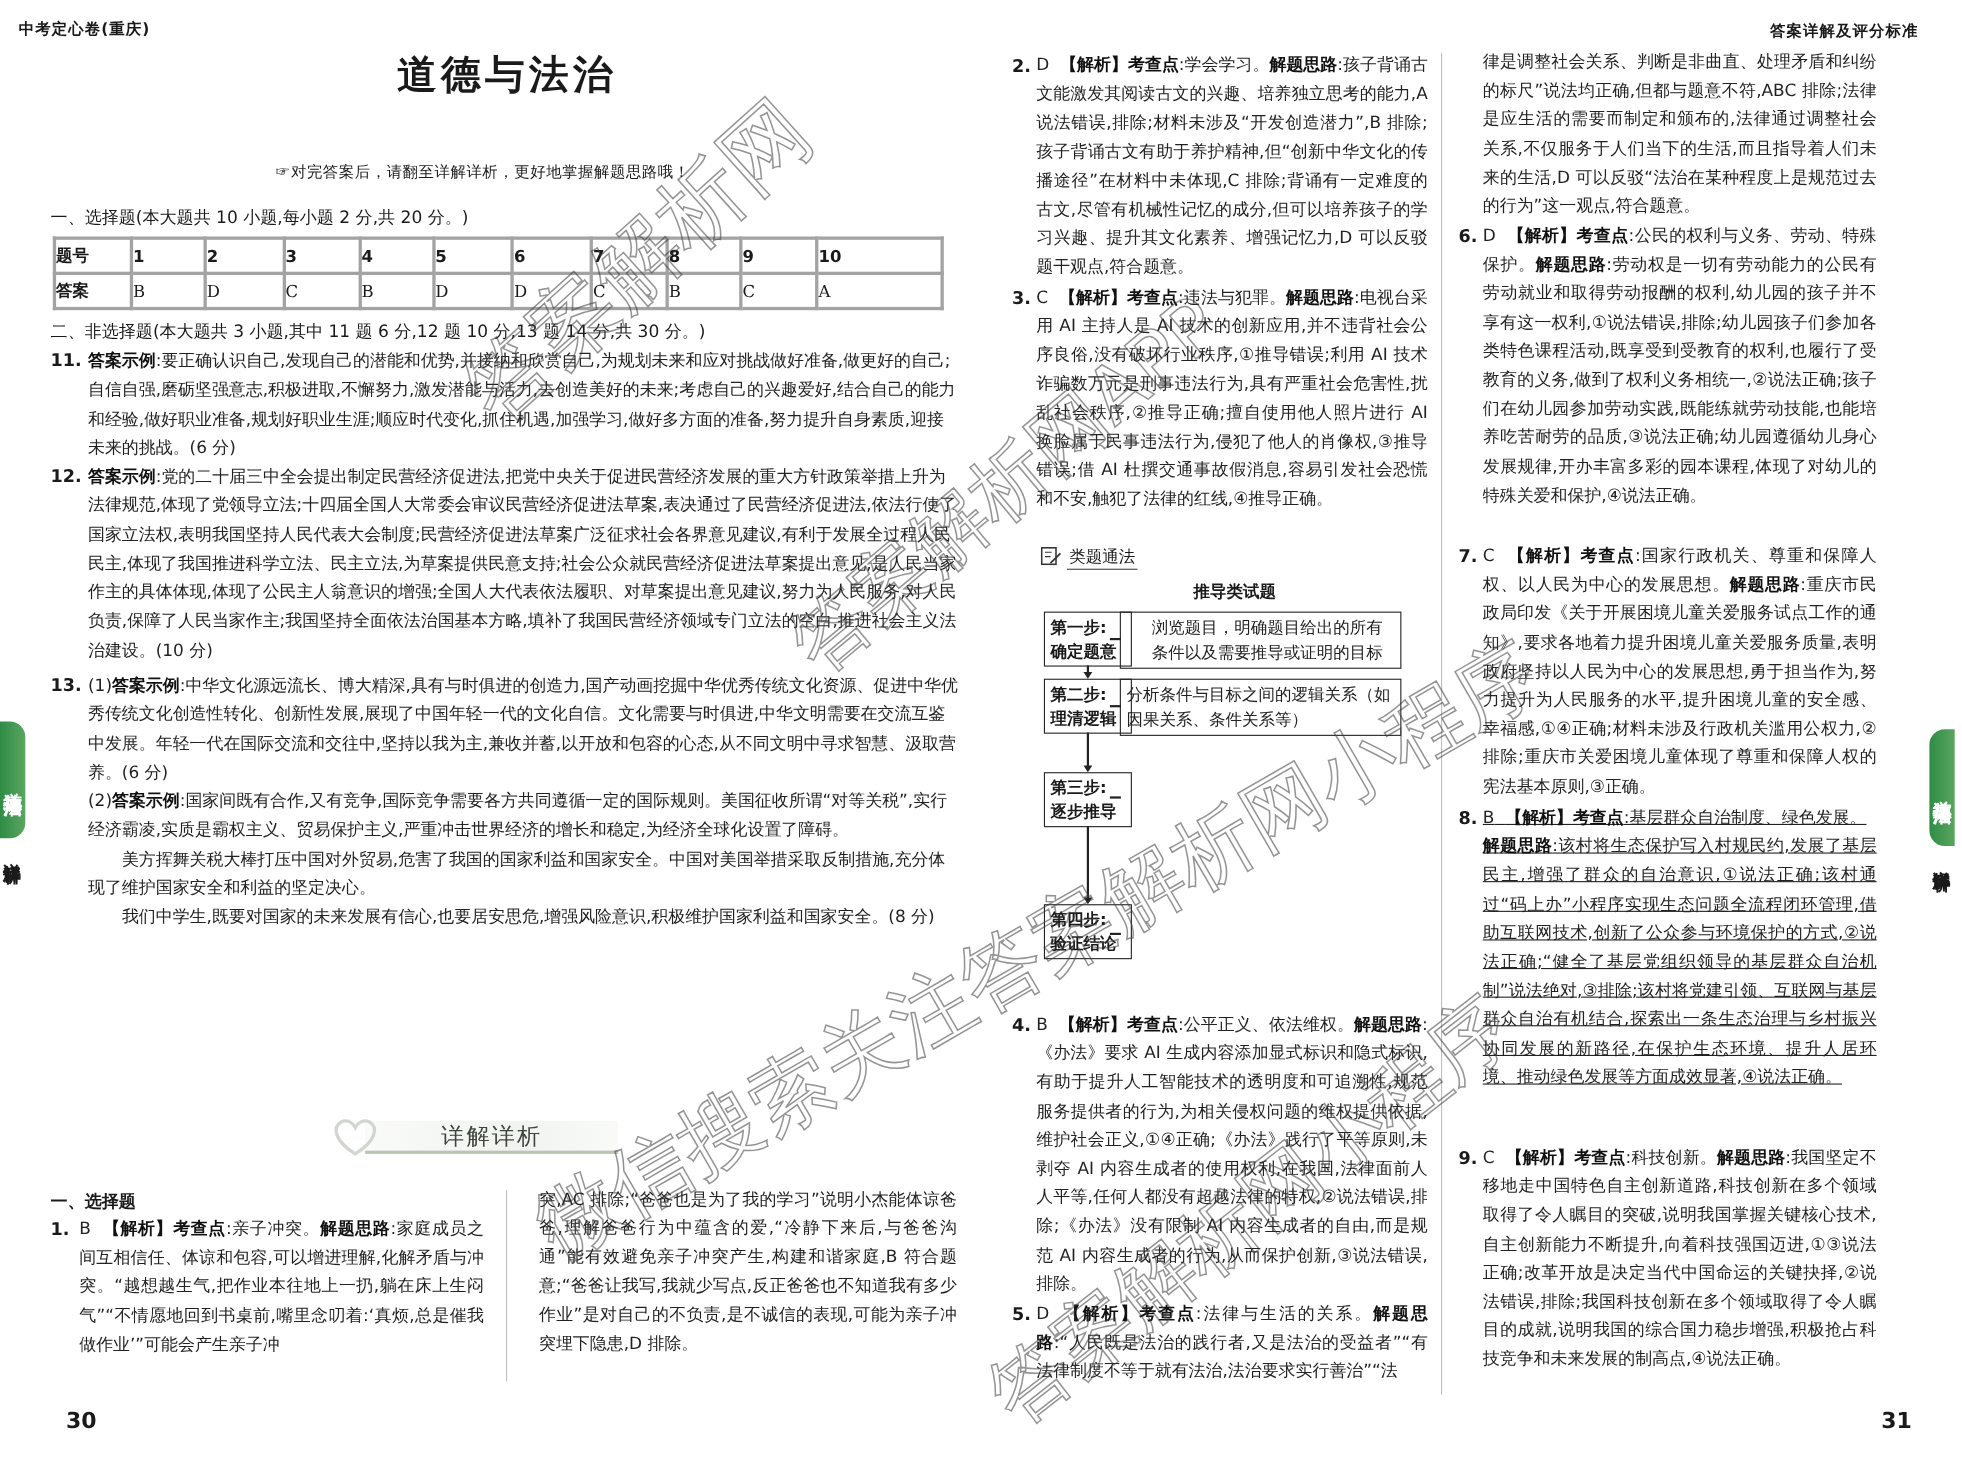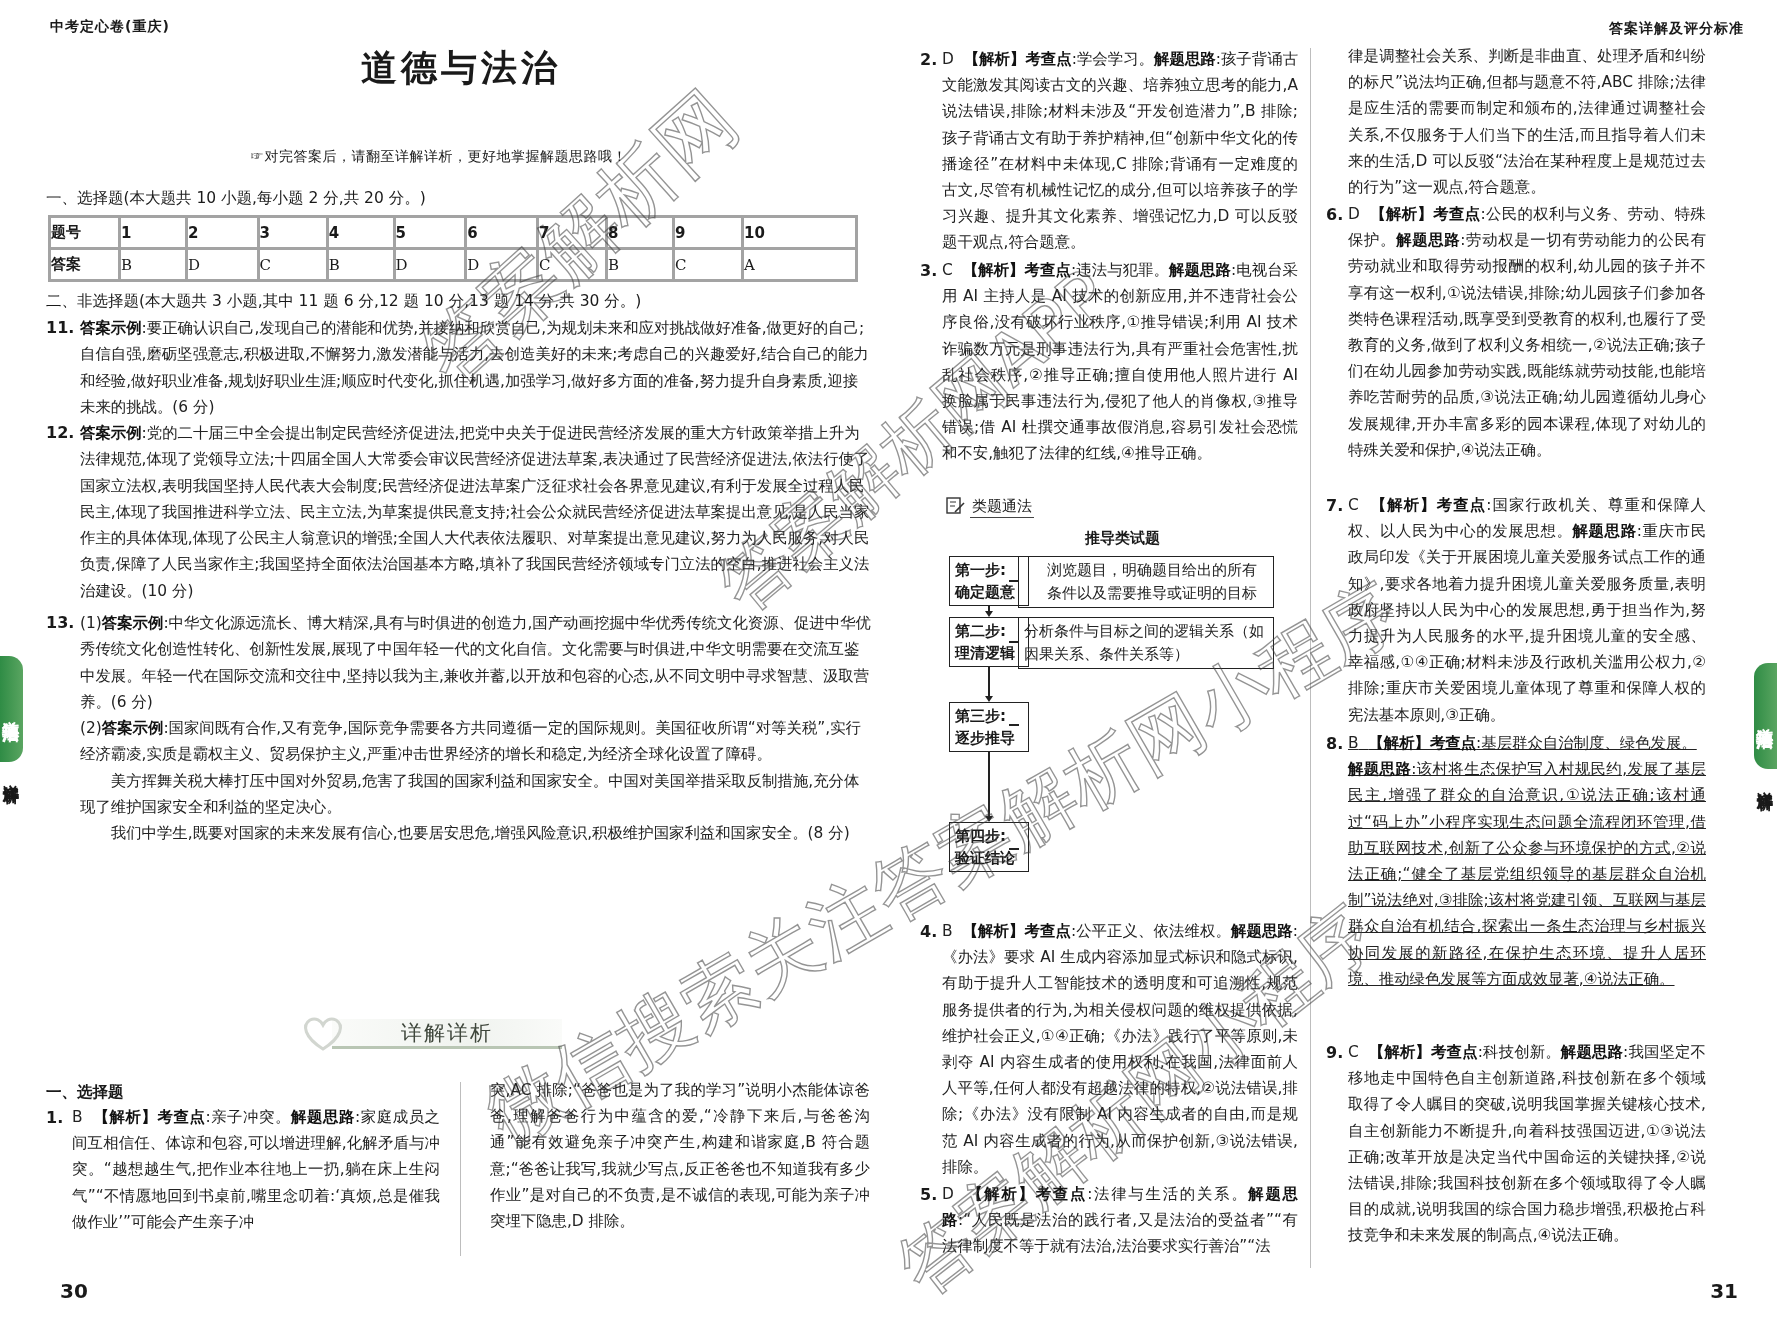--- a/index.html
+++ b/index.html
@@ -4,21 +4,21 @@
 <style>
   * { box-sizing: border-box; margin: 0; padding: 0; }
   html, body { width: 1784px; height: 1325px; background: #fff; overflow: hidden; }
   body { font-family: "DejaVu Serif", "Liberation Serif", serif; color: #1a1a1a; position: relative; }
 
   .page { position: absolute; top: 0; height: 1325px; }
   .page-left { left: 0; width: 892px; }
   .page-right { left: 892px; width: 892px; }
 
   .running-head { position: absolute; font-family: "DejaVu Sans", sans-serif; font-weight: bold; font-size: 14px; letter-spacing: 1px; }
-  .rh-left { left: 50px; top: 18px; }
+  .rh-left { left: 17px; top: 18px; }
   .rh-right { right: 40px; top: 20px; }
 
   .page-num { position: absolute; font-family: "DejaVu Sans", sans-serif; font-weight: bold; font-size: 20px; bottom: 22px; }
   .pn-left { left: 60px; }
   .pn-right { right: 46px; }
 
   .main-title { position: absolute; left: 0; width: 892px; top: 44px; text-align: center; font-family: "DejaVu Sans", sans-serif; font-weight: bold; font-size: 36px; letter-spacing: 4px; padding-left: 30px; }
 
   .ribbon { position: absolute; height: 38px; display: flex; align-items: center; }
   .ribbon .heart { width: 46px; height: 38px; position: relative; }

